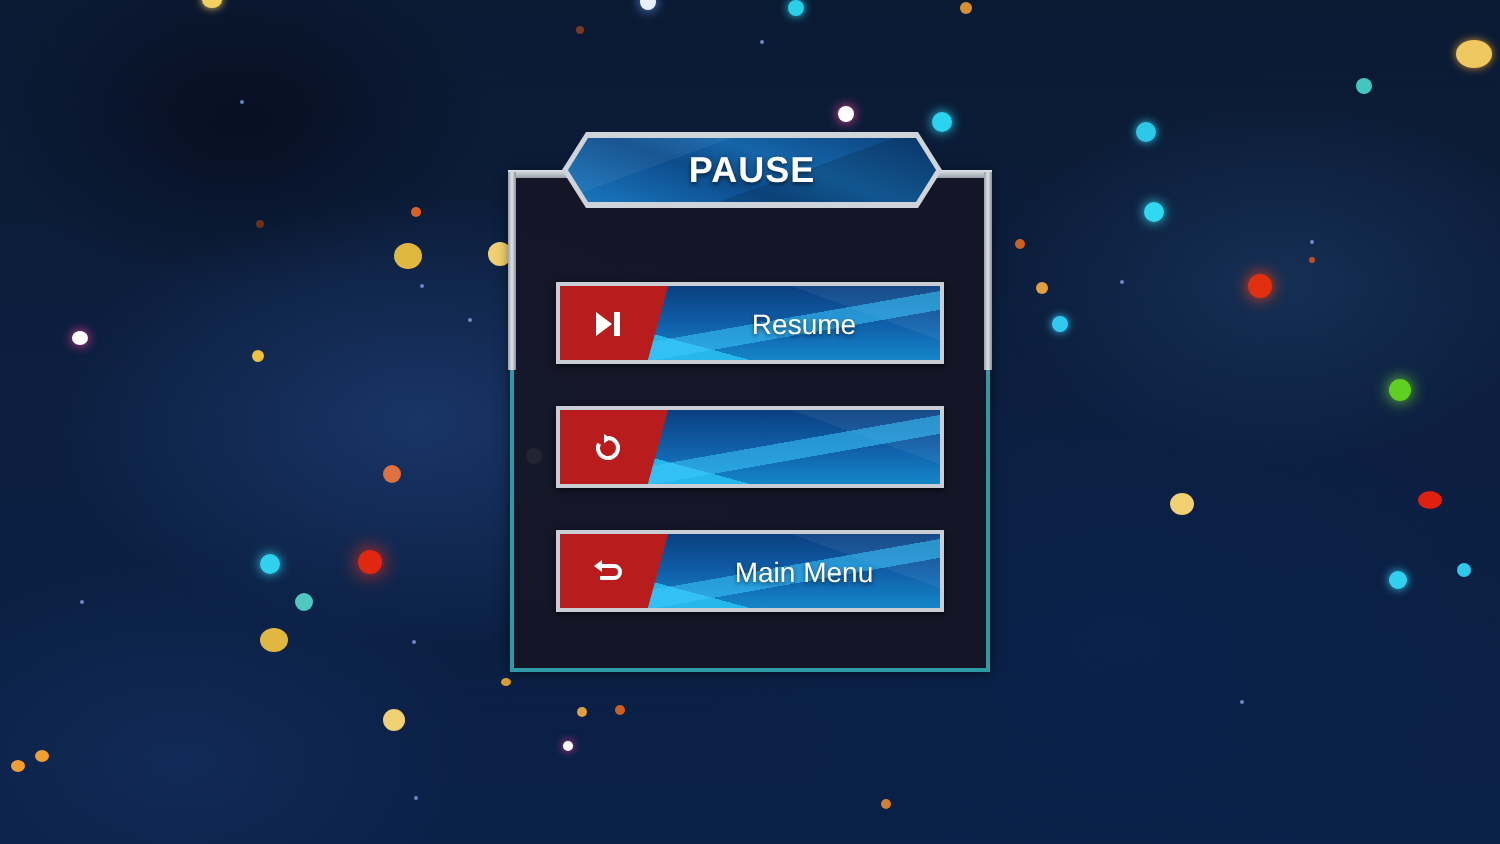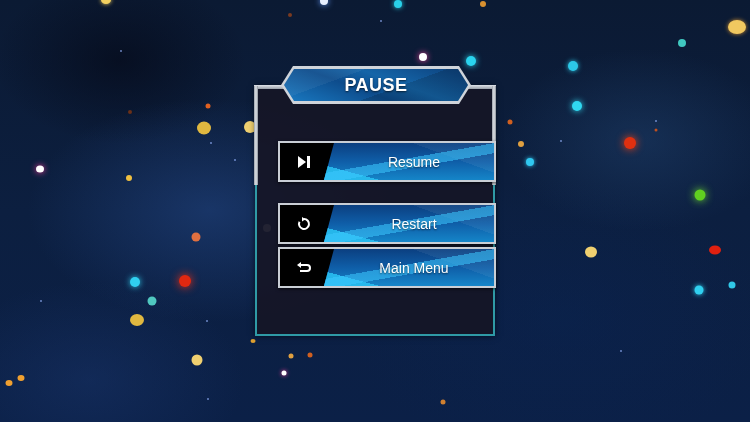--- a/index.html
+++ b/index.html
@@ -48,24 +48,24 @@
       linear-gradient(200deg, #0c3f7a 0%, #1565a8 40%, #0d4c8c 60%, #1a7ac2 100%);
     display:flex; align-items:center; justify-content:center;
   }
   .title-text {
     color:#ffffff; font-weight:bold; font-size:18px; letter-spacing:0.5px;
     text-shadow:0 1px 2px rgba(0,0,0,0.6);
     text-align:center;
   }
 
   .menu-btn {
-    position:absolute; left:278px; width:218px; height:41px;
+    position:absolute; left:278px; width:194px; height:41px;
     box-sizing:border-box;
     border:2px solid #c9ced5;
-    background:#000000;
+    background:#b91c1c;
     cursor:pointer; overflow:hidden;
     box-shadow: 0 1px 3px rgba(0,0,0,0.7);
   }
   .menu-btn .fill {
     position:absolute; left:44px; top:0; right:0; bottom:0;
     clip-path: polygon(10px 0, 100% 0, 100% 100%, 0 100%);
     background:
       linear-gradient(170deg, transparent 0 45%, rgba(60,200,255,0.55) 45% 60%, transparent 60%),
       linear-gradient(15deg, rgba(40,190,240,0.9) 0 18%, transparent 18%),
       linear-gradient(200deg, rgba(255,255,255,0.06) 0 30%, transparent 30%),
@@ -77,21 +77,21 @@
     color:#fff;
   }
   .menu-btn .label {
     position:absolute; left:54px; right:0; top:0; bottom:0;
     display:flex; align-items:center; justify-content:center;
     color:#ffffff; font-size:14px;
     text-shadow:0 1px 2px rgba(0,0,0,0.6);
   }
   .btn-resume { top:141px; }
   .btn-restart { top:203px; }
-  .btn-mainmenu { top:247px;text-align:center; }
+  .btn-mainmenu { top:265px;text-align:center; }
 </style>
 </head>
 <body>
 
 <div class="scene">
 
   <div class="star" style="left:120px;top:50px"></div>
   <div class="star" style="left:210px;top:142px"></div>
   <div class="star" style="left:234px;top:159px"></div>
   <div class="star" style="left:206px;top:320px"></div>
@@ -169,21 +169,20 @@
 </div>
 
 <div class="menu-btn btn-restart">
   <div class="fill"></div>
   <div class="icon-box">
     <svg width="14" height="14" viewBox="0 0 14 14">
         <path d="M7 2 A5 5 0 1 1 2.5 4.8" fill="none" stroke="#fff" stroke-width="2"></path>
         <polygon points="5,0 8.5,2.3 5,4.6" fill="#fff"></polygon>
       </svg>
   </div>
-  <span class="label">Restart</span>
 </div>
 
 <div class="menu-btn btn-mainmenu">
   <div class="fill"></div>
   <div class="icon-box">
     <svg width="14" height="12" viewBox="0 0 14 12">
         <path d="M4 3 H10 A3 3 0 0 1 10 9 H3" fill="none" stroke="#fff" stroke-width="2"></path>
         <polygon points="0,3 4,0 4,6" fill="#fff"></polygon>
       </svg>
   </div>

